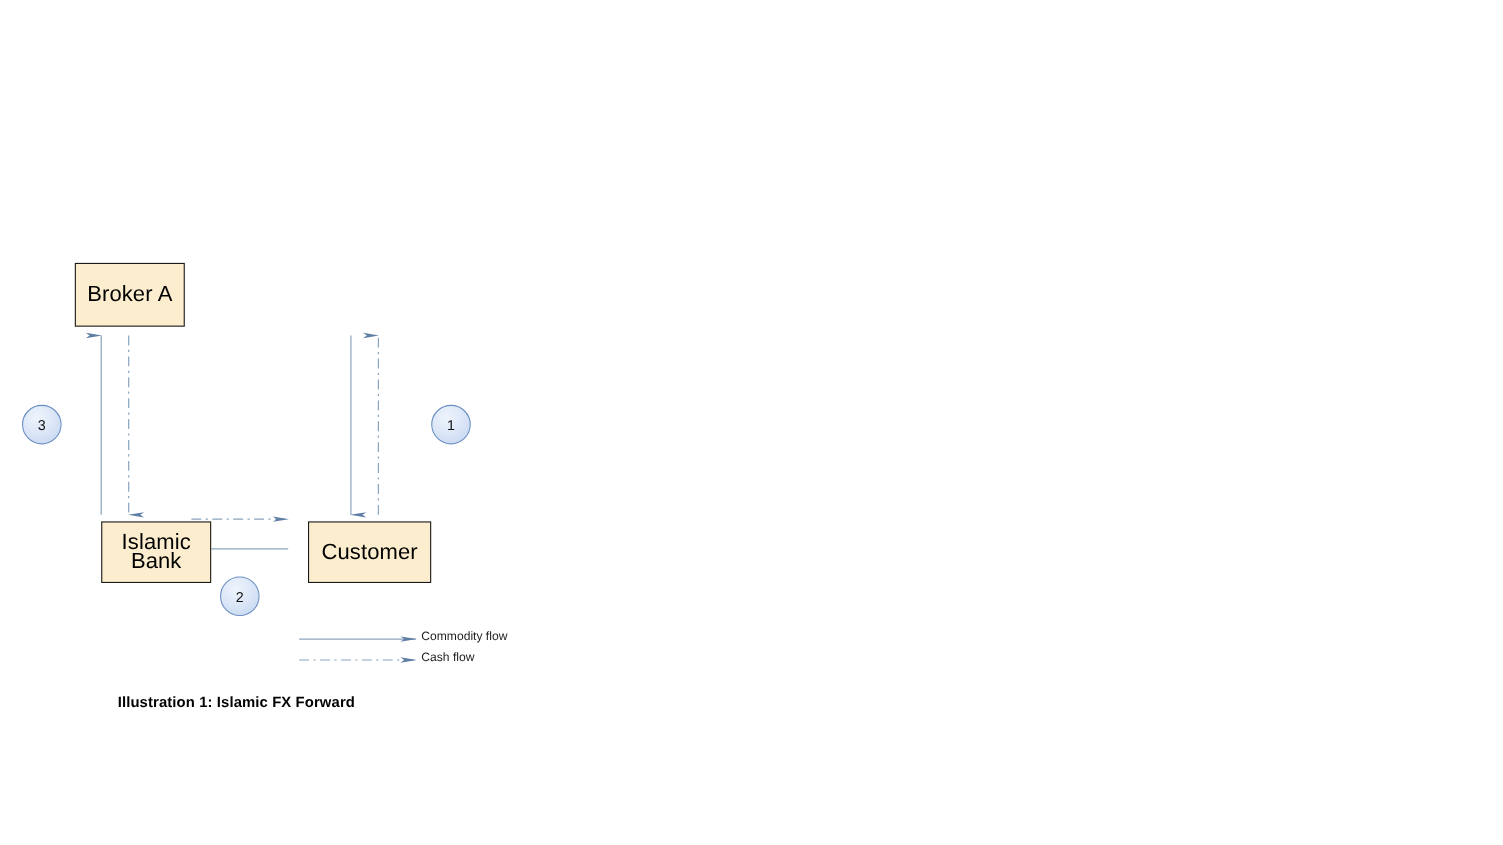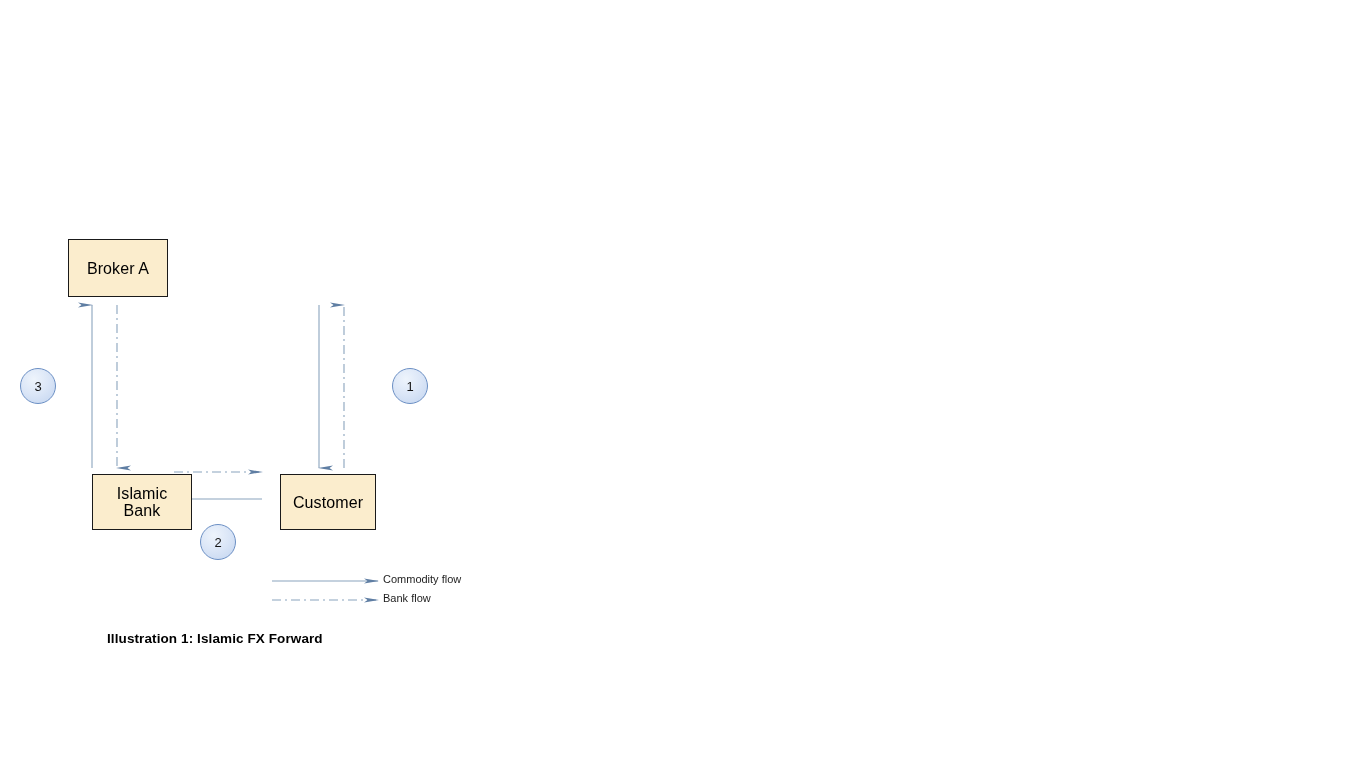--- a/index.html
+++ b/index.html
@@ -20,21 +20,21 @@
     background: #ffffff;
   }
 
   
   .node {
     position: absolute;
     box-sizing: border-box;
     background: #fbedcd;
     border: 1px solid #1a1a1a;
     color: #000000;
-    font-size: 16px;
+    font-size: 20px;
     line-height: 17px;
     display: flex;
     align-items: center;
     justify-content: center;
     text-align: center;
     white-space: pre-line;
     letter-spacing: 0.1px;
   }
 
   
@@ -114,35 +114,35 @@
   <div class="node" style="left:68px;  top:239px; width:100px; height:58px;">
     <span>Broker A</span>
   </div>
 
 
   <div class="node" style="left:68px;  top:474px; width:100px; height:56px;margin-left:24px;">
     <span>Islamic
 Bank</span>
   </div>
 
-  <div class="node" style="left:280px; top:474px; width:96px; height:56px;">
+  <div class="node" style="left:280px; top:474px; width:112px; height:56px;">
     <span>Customer</span>
   </div>
 
   <div class="badge" style="left:20px;  top:368px;">
     <span>3</span>
   </div>
 
   <div class="badge" style="left:392px; top:368px;">
     <span>1</span>
   </div>
 
   <div class="badge" style="left:200px; top:524px;">
     <span>2</span>
   </div>
 
   <div class="legend-label" style="left:383px; top:573px;">Commodity flow</div>
 
-  <div class="legend-label" style="left:383px; top:592px;">Bank flow</div>
+  <div class="legend-label" style="left:383px; top:592px;">Cash flow</div>
 
   <div class="caption" style="left:107px; top:631px;">Illustration 1: Islamic FX Forward</div>
 
 </div>
 
 </body></html>

